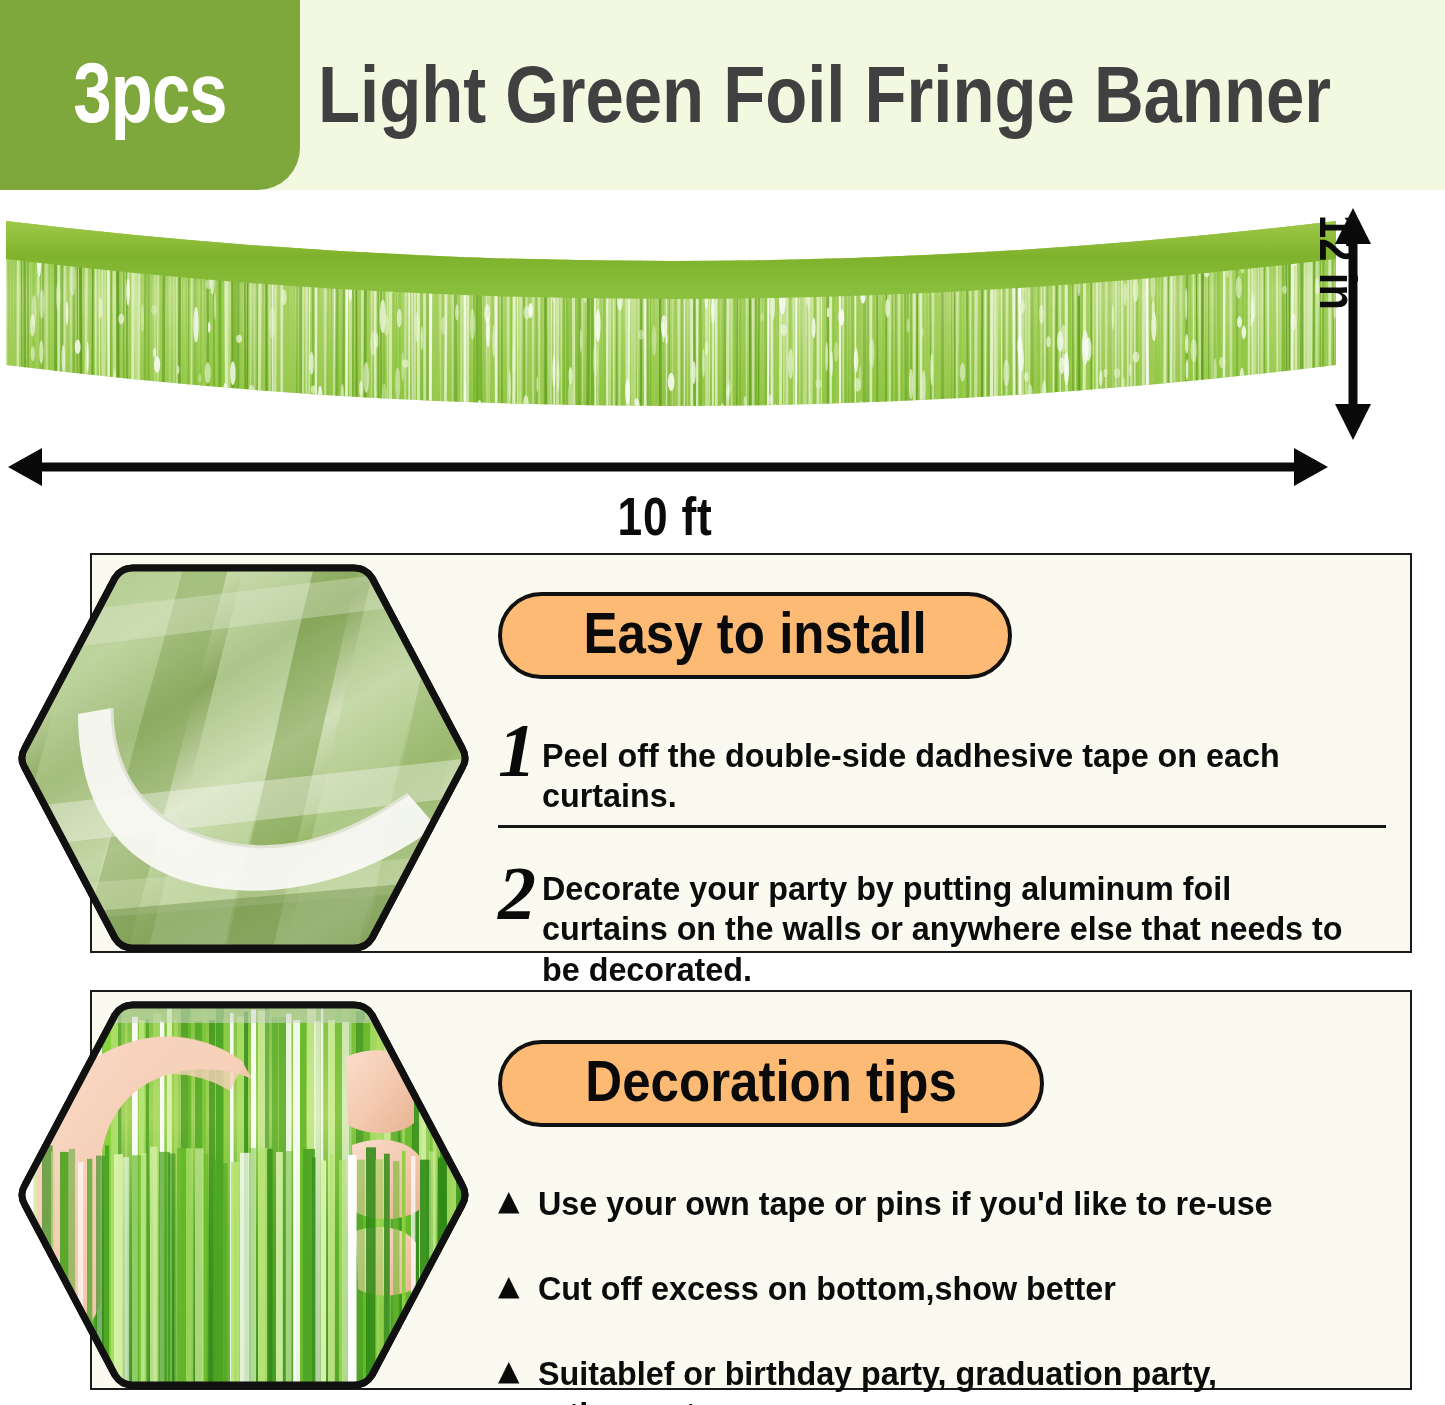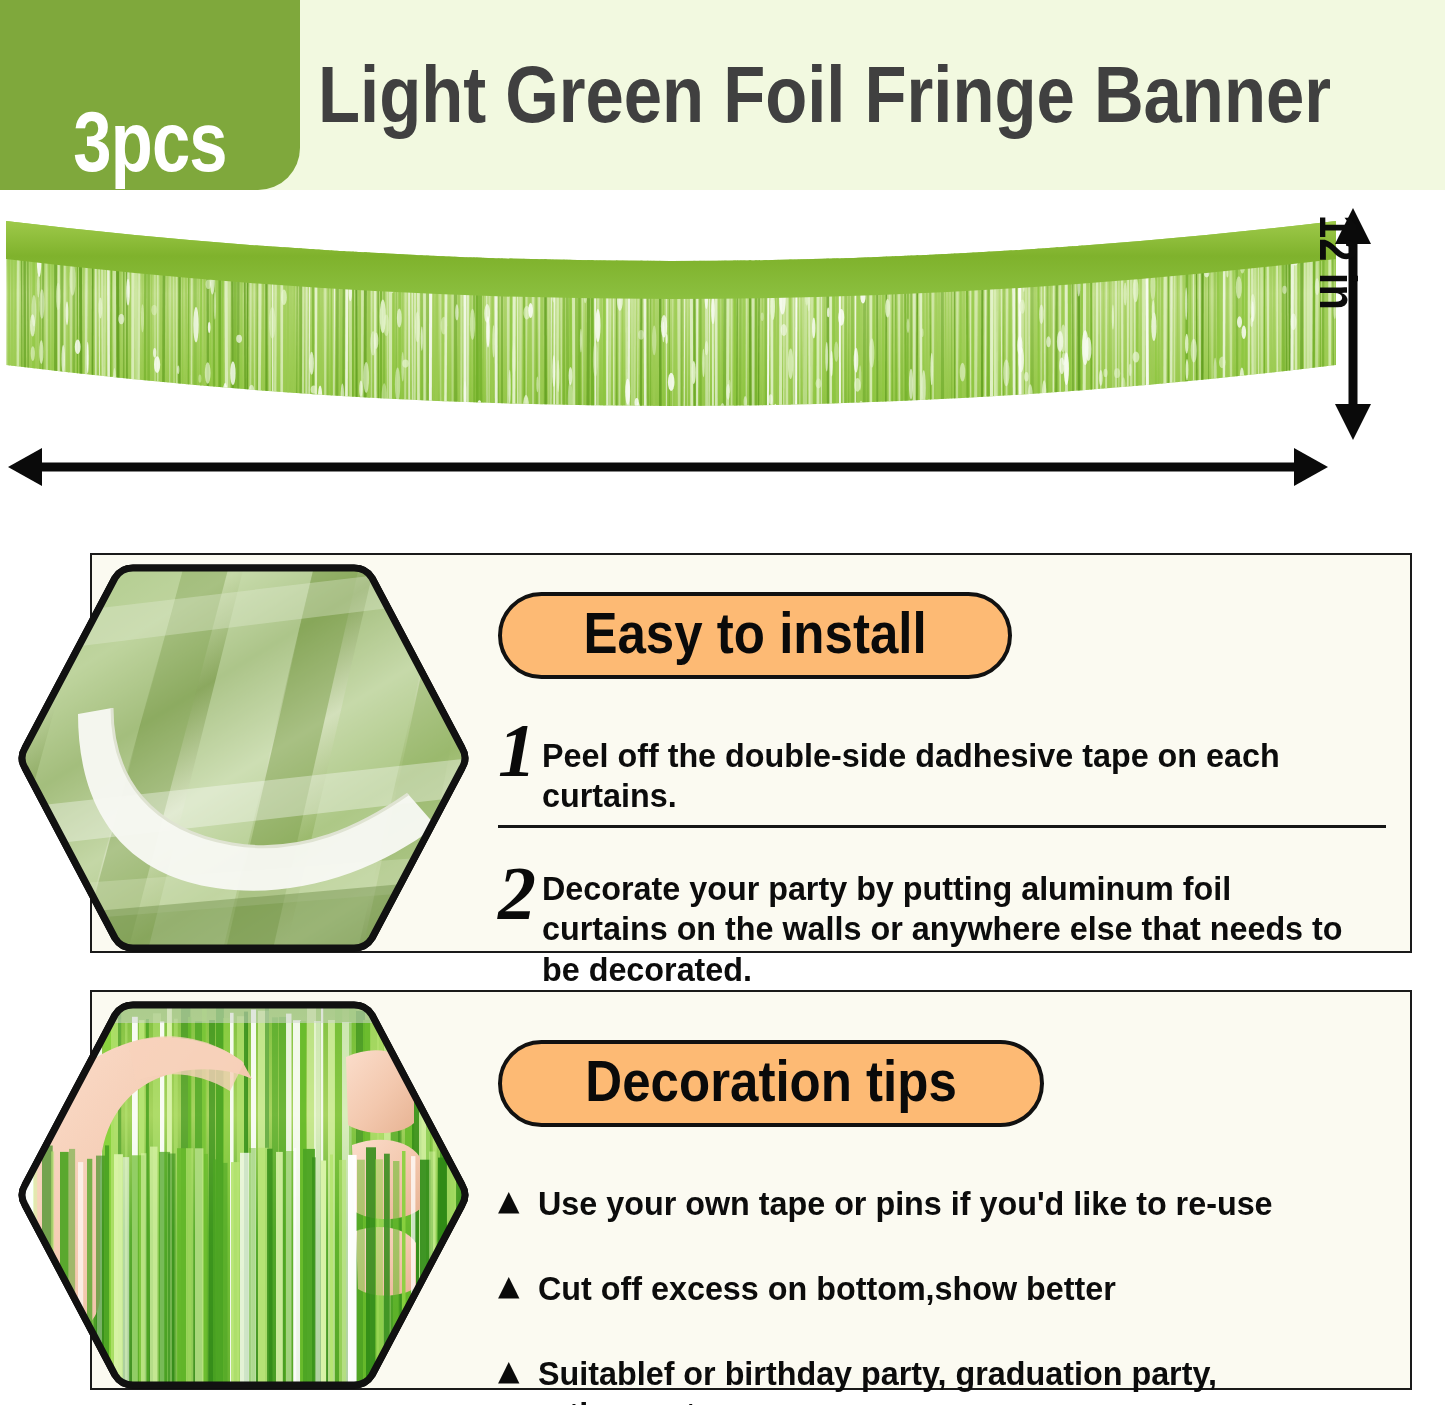--- a/index.html
+++ b/index.html
@@ -13,21 +13,21 @@
 
   
   .header{
     position:absolute;left:0;top:0;width:1445px;height:190px;
     background:#f2f9e0;overflow:hidden;
   }
   .badge{
     position:absolute;left:0;top:0;width:300px;height:190px;
     background:#7fa83c;
     border-bottom-right-radius:42px;
-    display:flex;align-items:flex-end;justify-content:center;
+    display:flex;align-items:center;justify-content:center;
   }
   .badge-text{
     color:#ffffff;
     font-size:86px;line-height:1;
     font-weight:bold;
     font-family:"Liberation Sans Narrow","Liberation Sans",sans-serif;
     transform:scaleX(.80);
     letter-spacing:-1px;
     padding-bottom:6px;
   }
@@ -926,20 +926,23 @@
     <polygon points="0,22 34,3 34,41" fill="#0a0a0a"></polygon>
     <polygon points="1320,22 1286,3 1286,41" fill="#0a0a0a"></polygon>
   </svg>
 
   <svg class="dim-v" viewBox="0 0 46 232">
     <line x1="23" y1="26" x2="23" y2="206" stroke="#0a0a0a" stroke-width="9"></line>
     <polygon points="23,0 5,36 41,36" fill="#0a0a0a"></polygon>
     <polygon points="23,232 5,196 41,196" fill="#0a0a0a"></polygon>
   </svg>
 
+  <div class="dim-label-h">
+    <span>10 ft</span>
+  </div>
   <div class="dim-label-v">
     <span>12 in</span>
   </div>
 </div>
 
 <div class="panel" id="panel-install"></div>
 
 <div class="hex" id="hex-adhesive">
   <svg width="455" height="400" viewBox="0 0 455 400">
     <defs>

